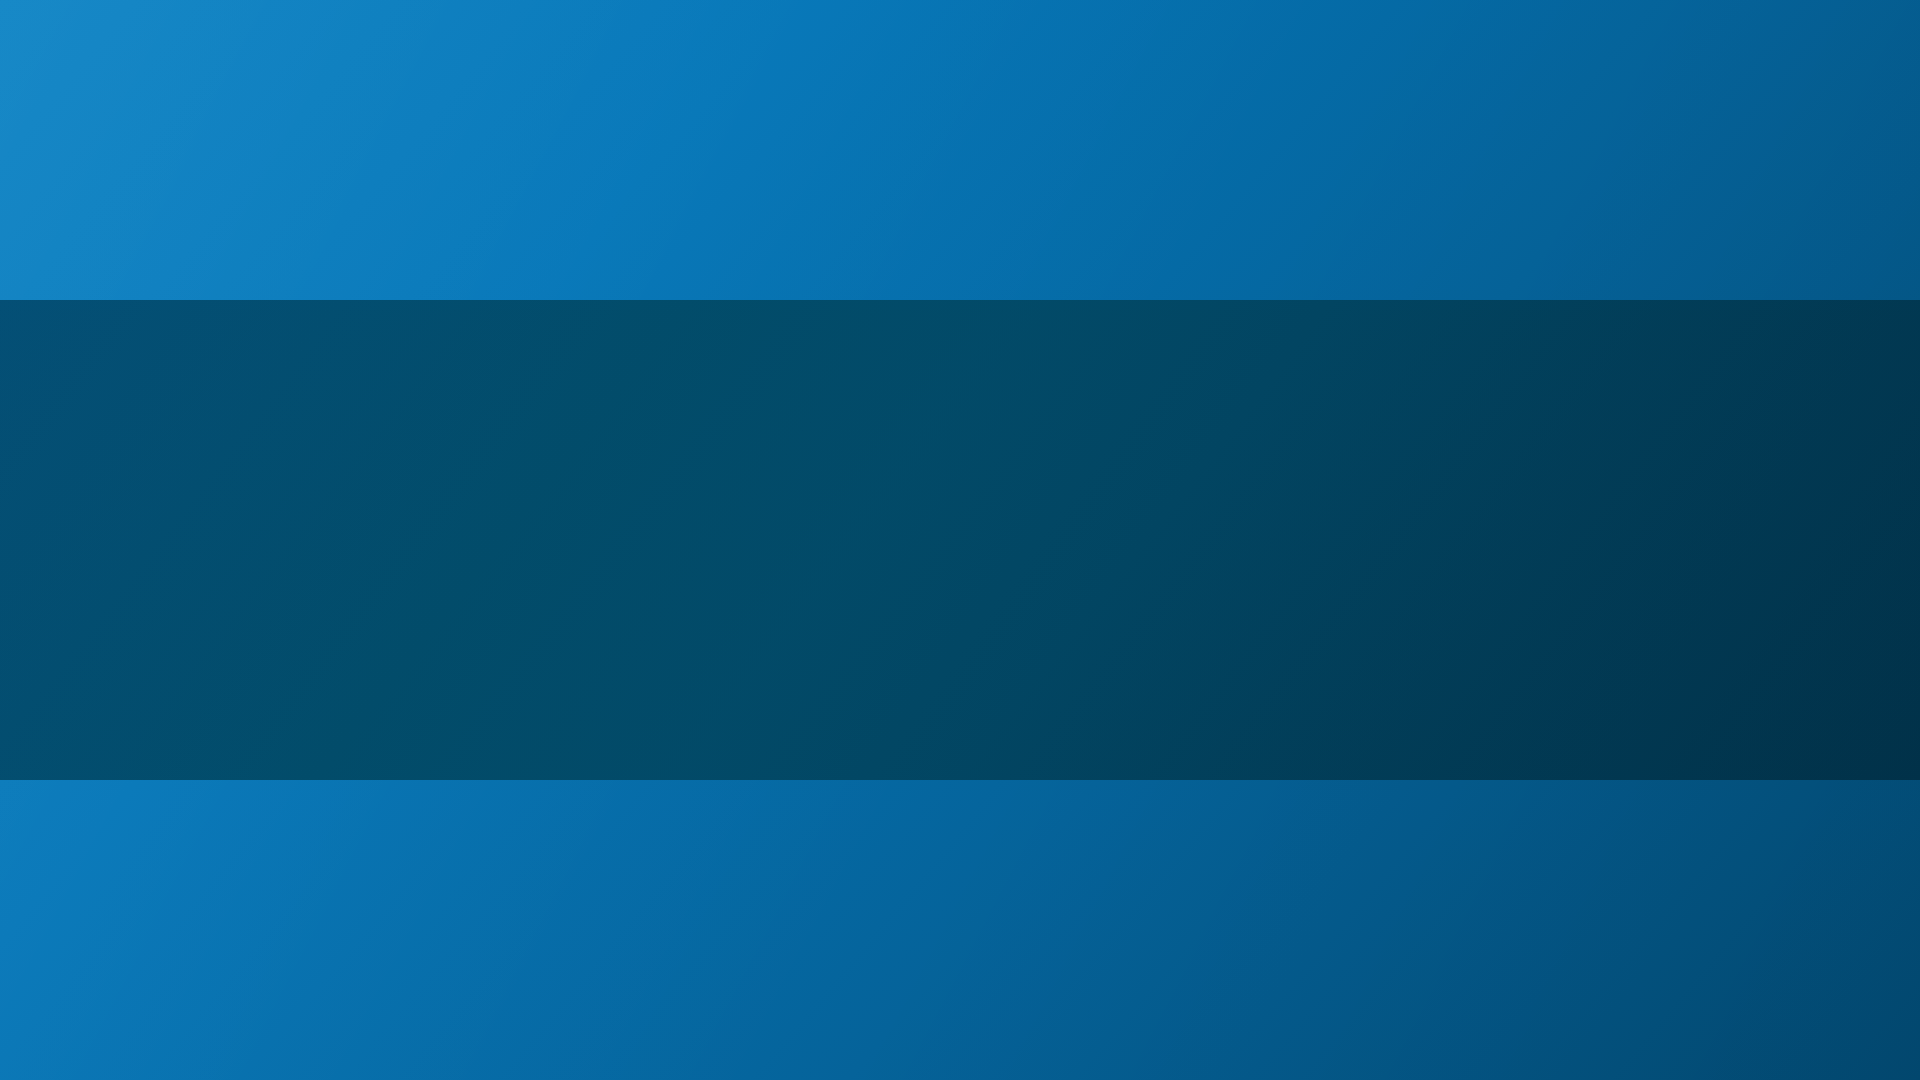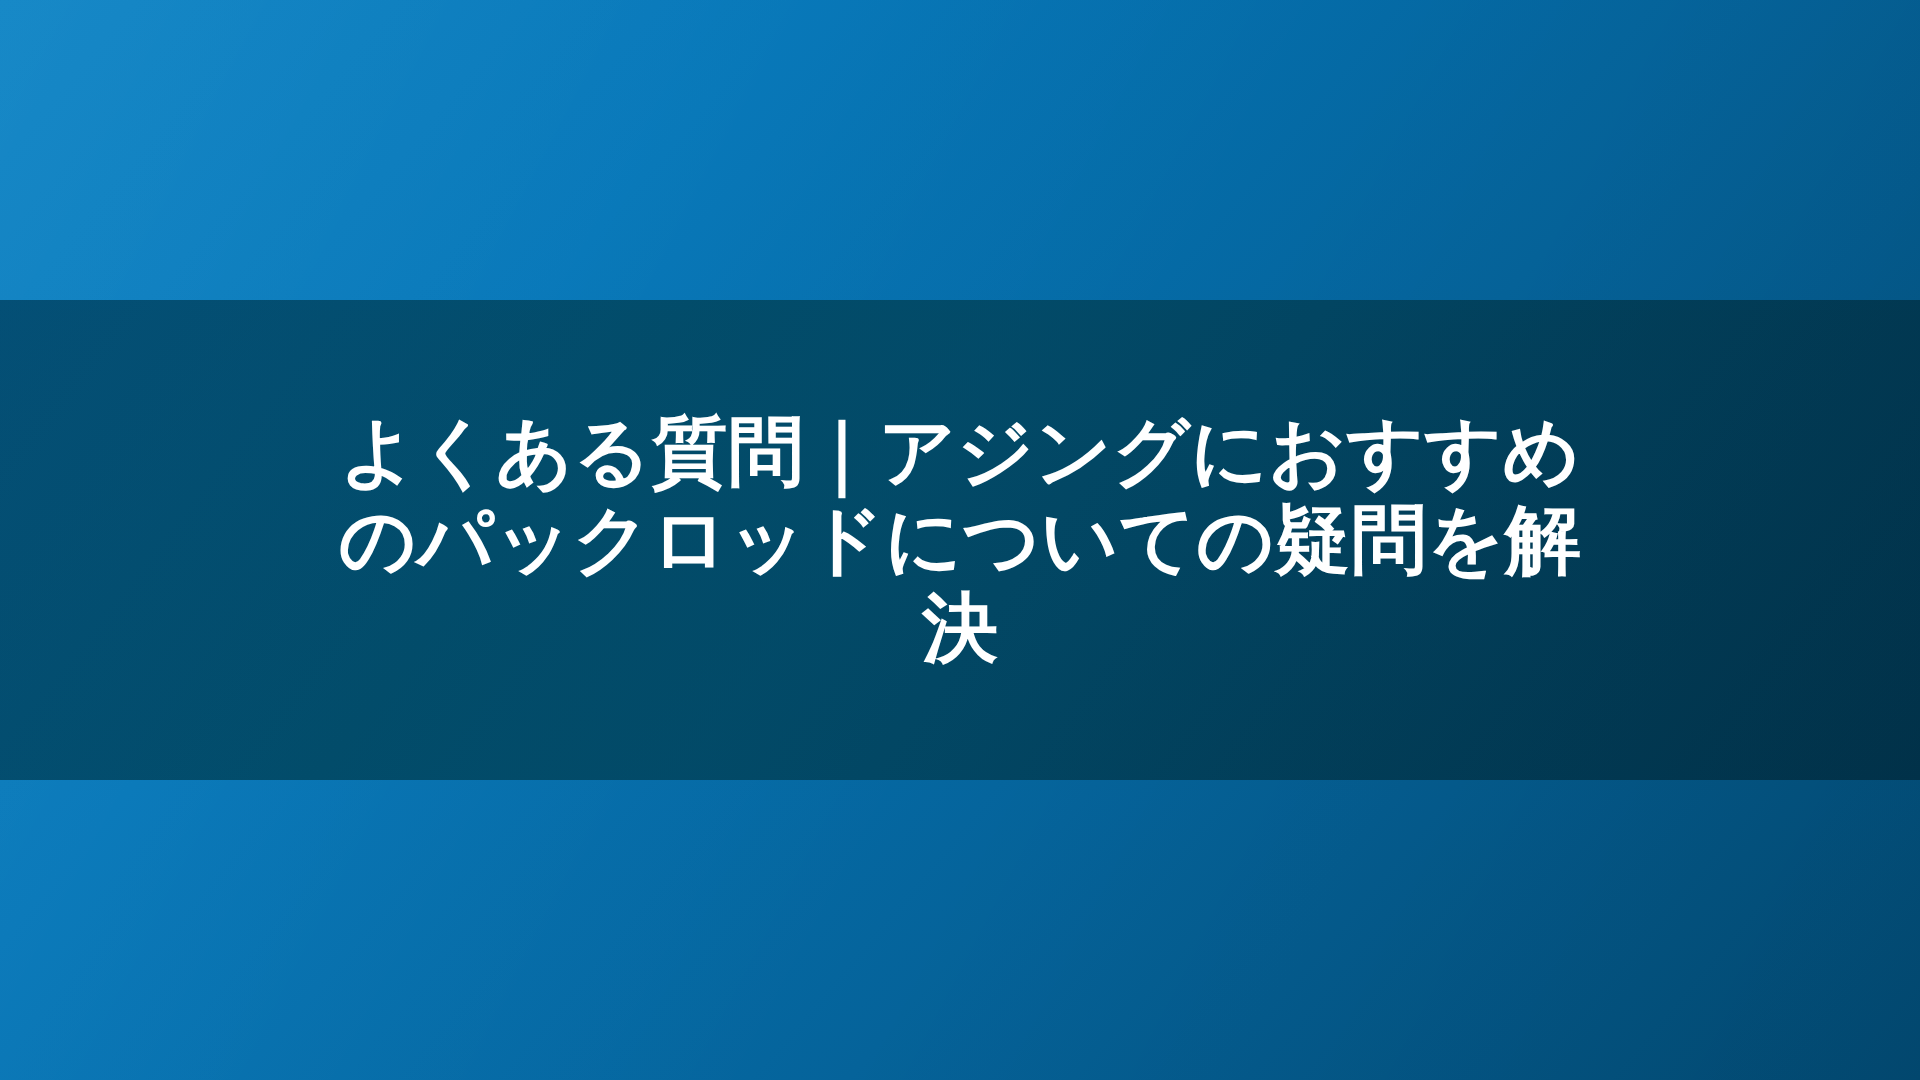--- a/index.html
+++ b/index.html
@@ -81,16 +81,15 @@
     text-rendering: optimizeLegibility;
   }
 </style>
 </head>
 <body>
 
 <div id="hero-canvas">
 
   <div id="title-band">
     <div id="band-shade"></div>
-    <h1 id="hero-title">よくある質問｜アジングにおすすめのパックロッドについての疑問を解決</h1>
   </div>
 
 </div>
 
 </body></html>

